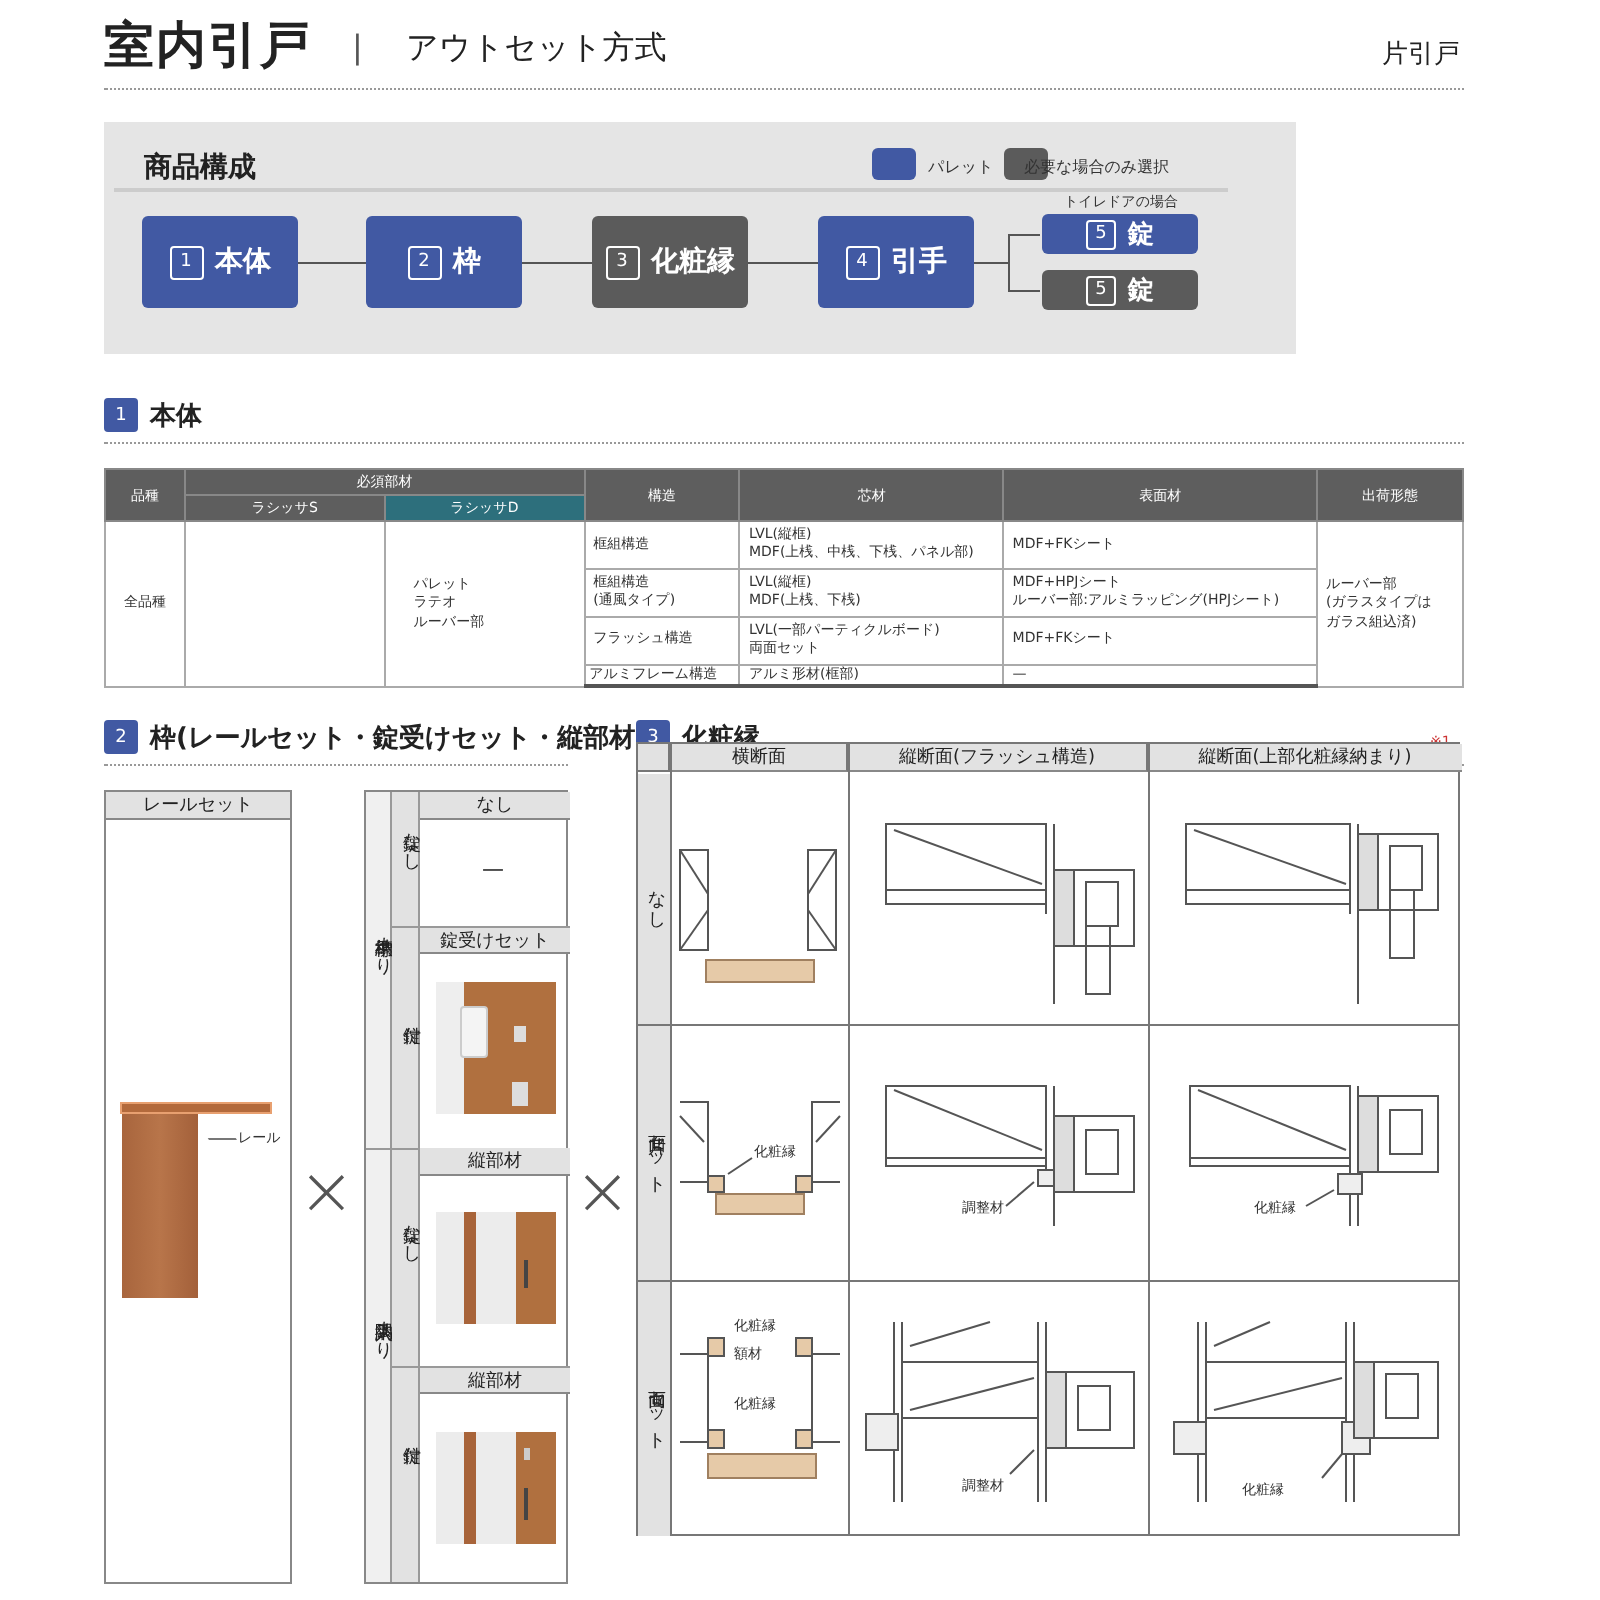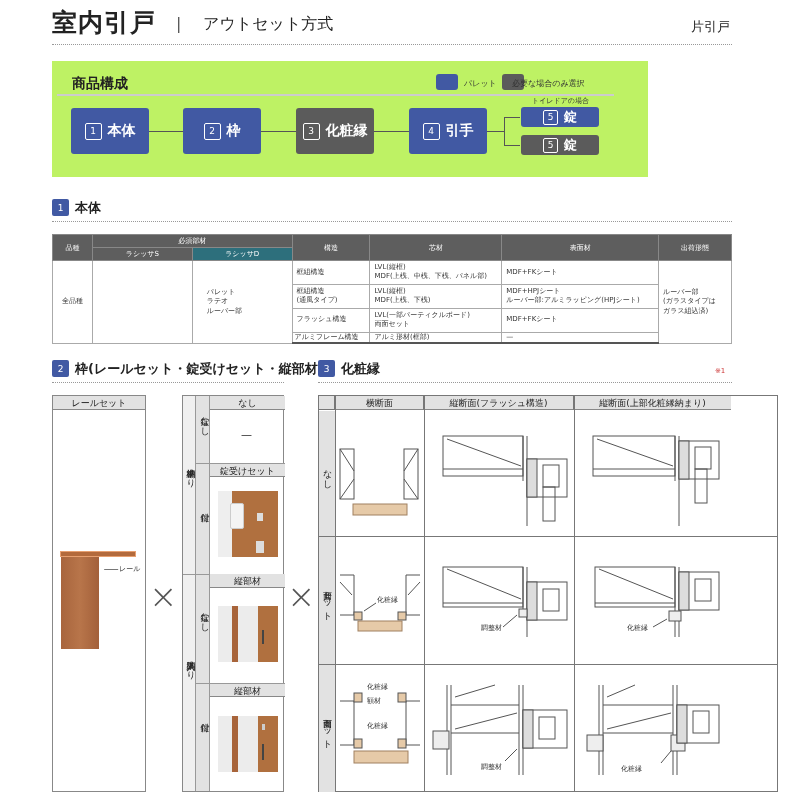--- a/index.html
+++ b/index.html
@@ -5,21 +5,21 @@
 *{box-sizing:border-box;margin:0;padding:0}
 body{width:800px;height:800px;background:#fff;font-family:"DejaVu Sans","Liberation Sans",sans-serif;color:#222;position:relative;overflow:hidden}
 .abs{position:absolute}
 
 .title{left:52px;top:6px;font-size:25px;font-weight:bold;letter-spacing:1px}
 .sep{left:176px;top:14px;font-size:16px;color:#555}
 .subtitle{left:203px;top:14px;font-size:16px}
 .doortype{right:70px;top:18px;font-size:13px}
 .hr-dot{left:52px;width:680px;border-top:1px dotted #999}
 
-.comp{left:52px;top:61px;width:596px;height:116px;background:#bef264}
+.comp{left:52px;top:61px;width:596px;height:116px;background:#e5e5e5}
 .comp-title{left:20px;top:14px;font-size:14px;font-weight:bold}
 .comp-line{left:5px;top:33px;width:557px;border-top:2px solid #ccc}
 .legend-sw{width:22px;height:16px;border-radius:3px}
 .legend-txt{font-size:8px;color:#333}
 .box{height:46px;border-radius:3px;color:#fff;display:flex;align-items:center;justify-content:center;font-size:14px;font-weight:bold;gap:6px}
 .blue{background:#4159a3}
 .gray{background:#5b5b5b}
 .num{display:inline-flex;width:17px;height:17px;border:1px solid #fff;border-radius:2px;font-size:9px;font-weight:normal;align-items:center;justify-content:center}
 .conn{border-top:1px solid #555;height:0}
 .small-box{height:20px;font-size:13px;gap:6px}
@@ -32,21 +32,21 @@
 .t1{left:52px;top:234px;width:680px;font-size:7px;color:#333}
 .t1 th{background:#5e5e5e;color:#fff;font-weight:normal;border:1px solid #888;padding:1px 2px;height:11px}
 .t1 th.teal{background:#2d6f7c}
 .t1 td{border:1px solid #aaa;padding:2px 4px;vertical-align:middle;line-height:1.35}
 .t1 tr.last td{border-bottom:2px solid #555}
 
 .cellhdr{background:#e2e2e2;border-bottom:1px solid #888;font-size:9px;text-align:center;height:14px;line-height:14px}
 .box-out{border:1px solid #888;background:#fff}
 .vtext{writing-mode:vertical-rl;text-orientation:upright;font-size:9px;letter-spacing:0}
 .times{font-size:34px;color:#555;font-weight:100}
-.grid3{left:318px;top:395px;width:460px;height:397px;border:1px solid #777}
+.grid3{left:318px;top:371px;width:412px;height:397px;border:1px solid #777}
 .g-row{position:absolute;left:0;width:100%;border-top:1px solid #777}
 .g-col{position:absolute;top:0;height:100%;border-left:1px solid #777}
 .side-label{position:absolute;left:0;width:16px;background:#e2e2e2;display:flex;align-items:center;justify-content:center}
 .lbl{font-size:7px;color:#333}
 </style>
 </head>
 <body>
 
 <div class="abs title">室内引戸</div>
 <div class="abs sep">|</div>

